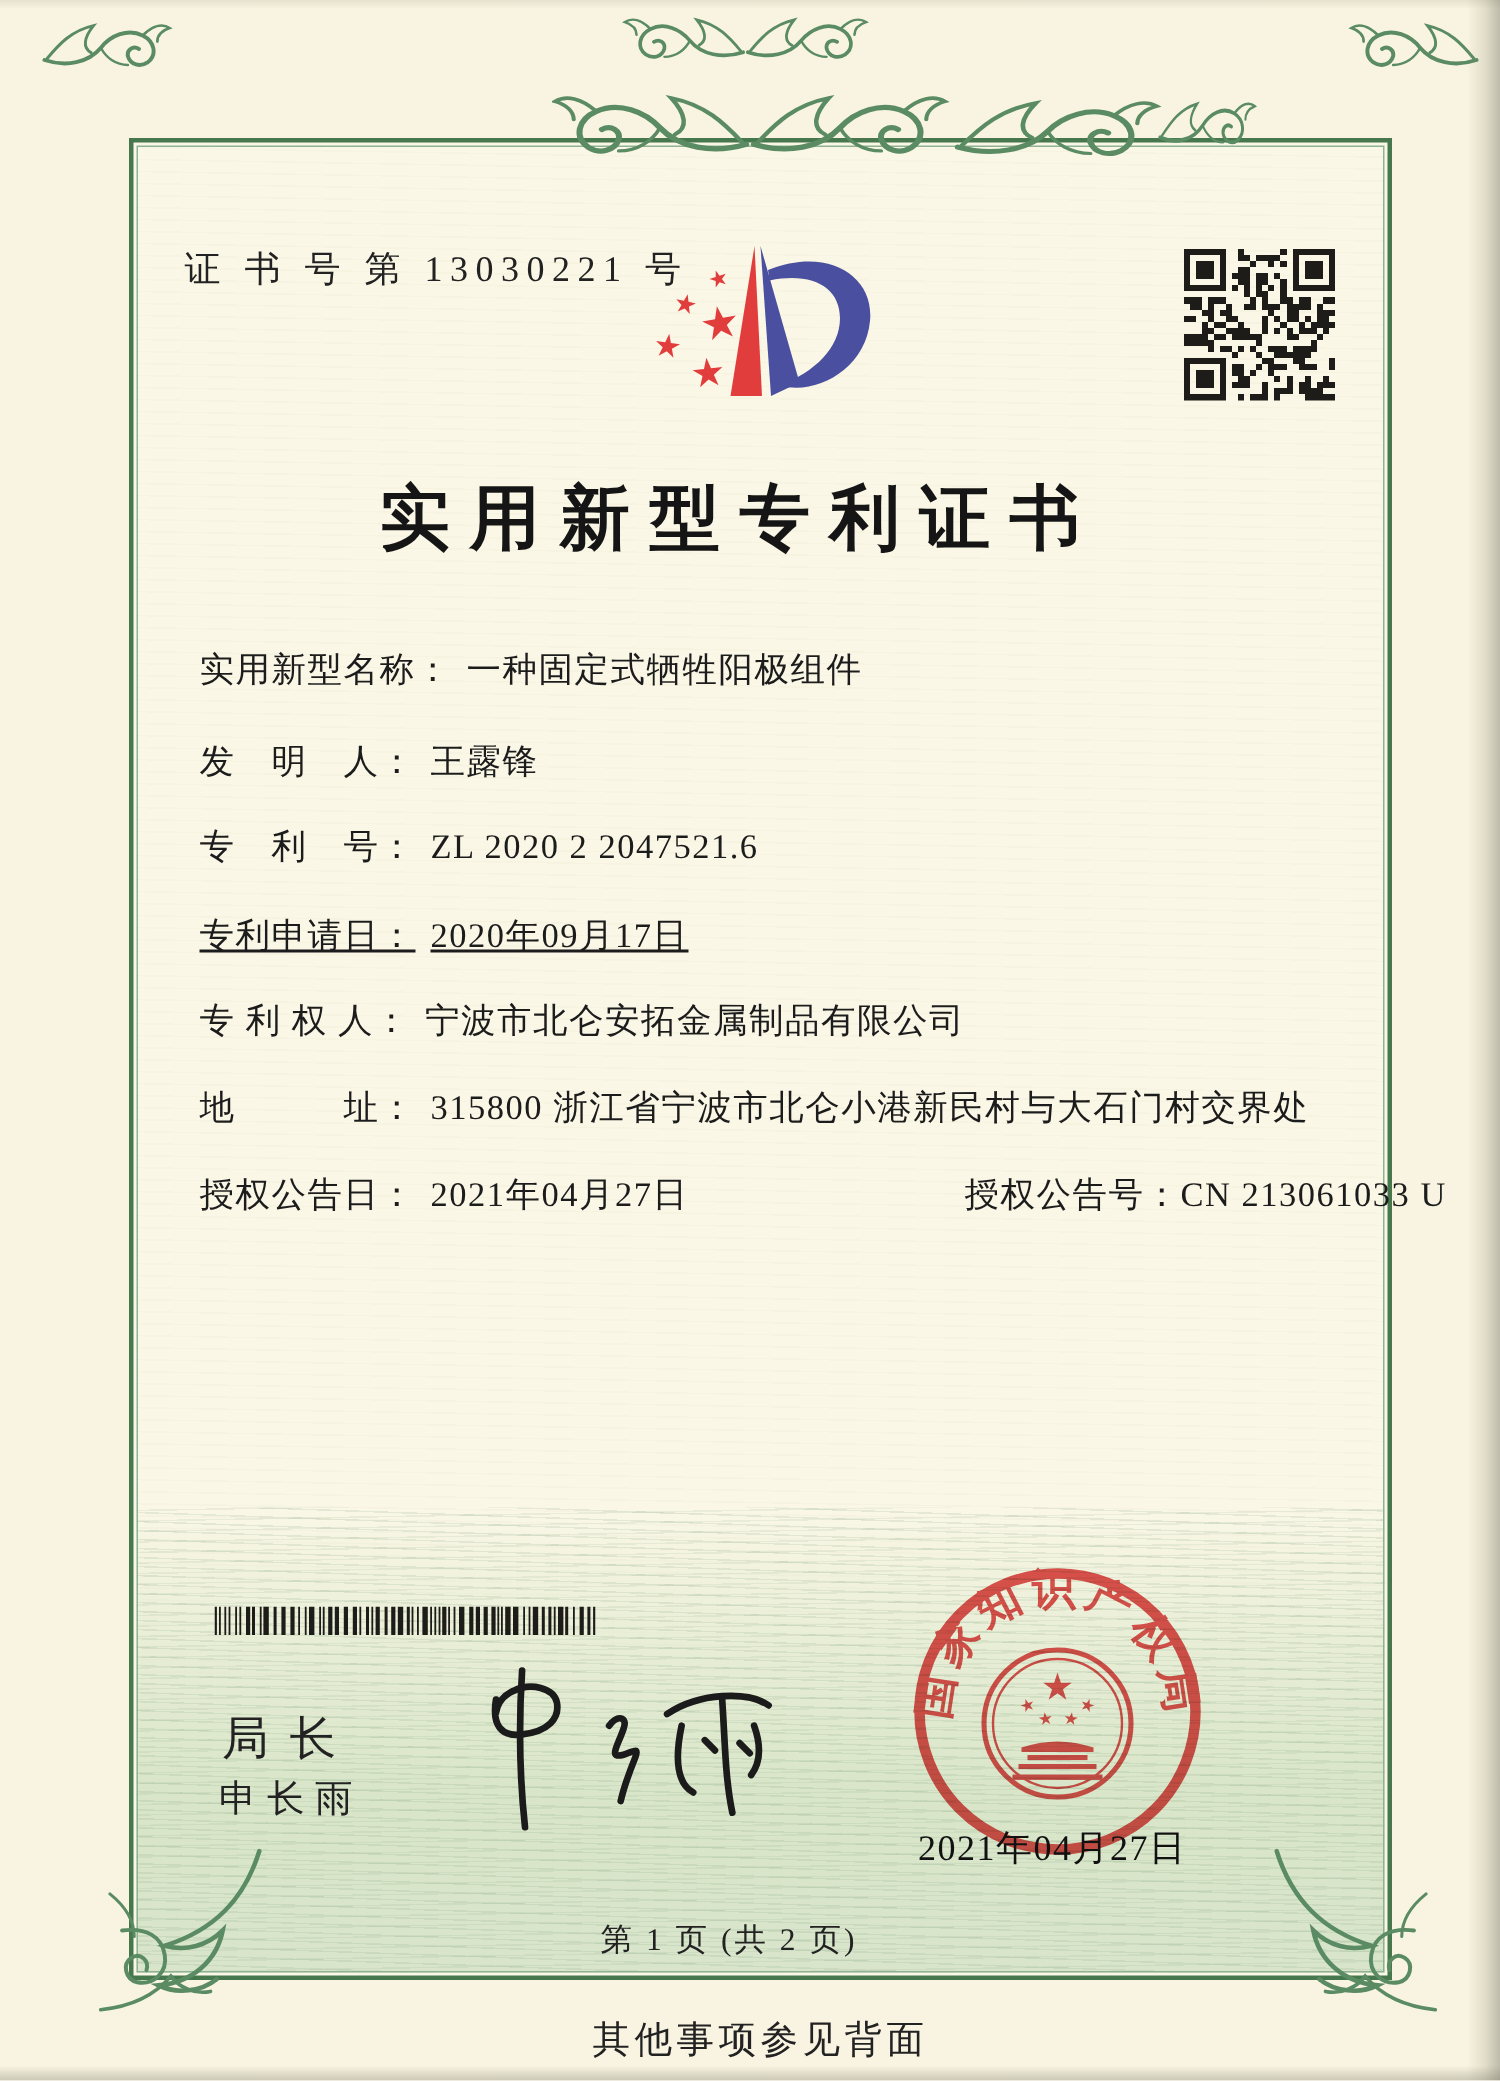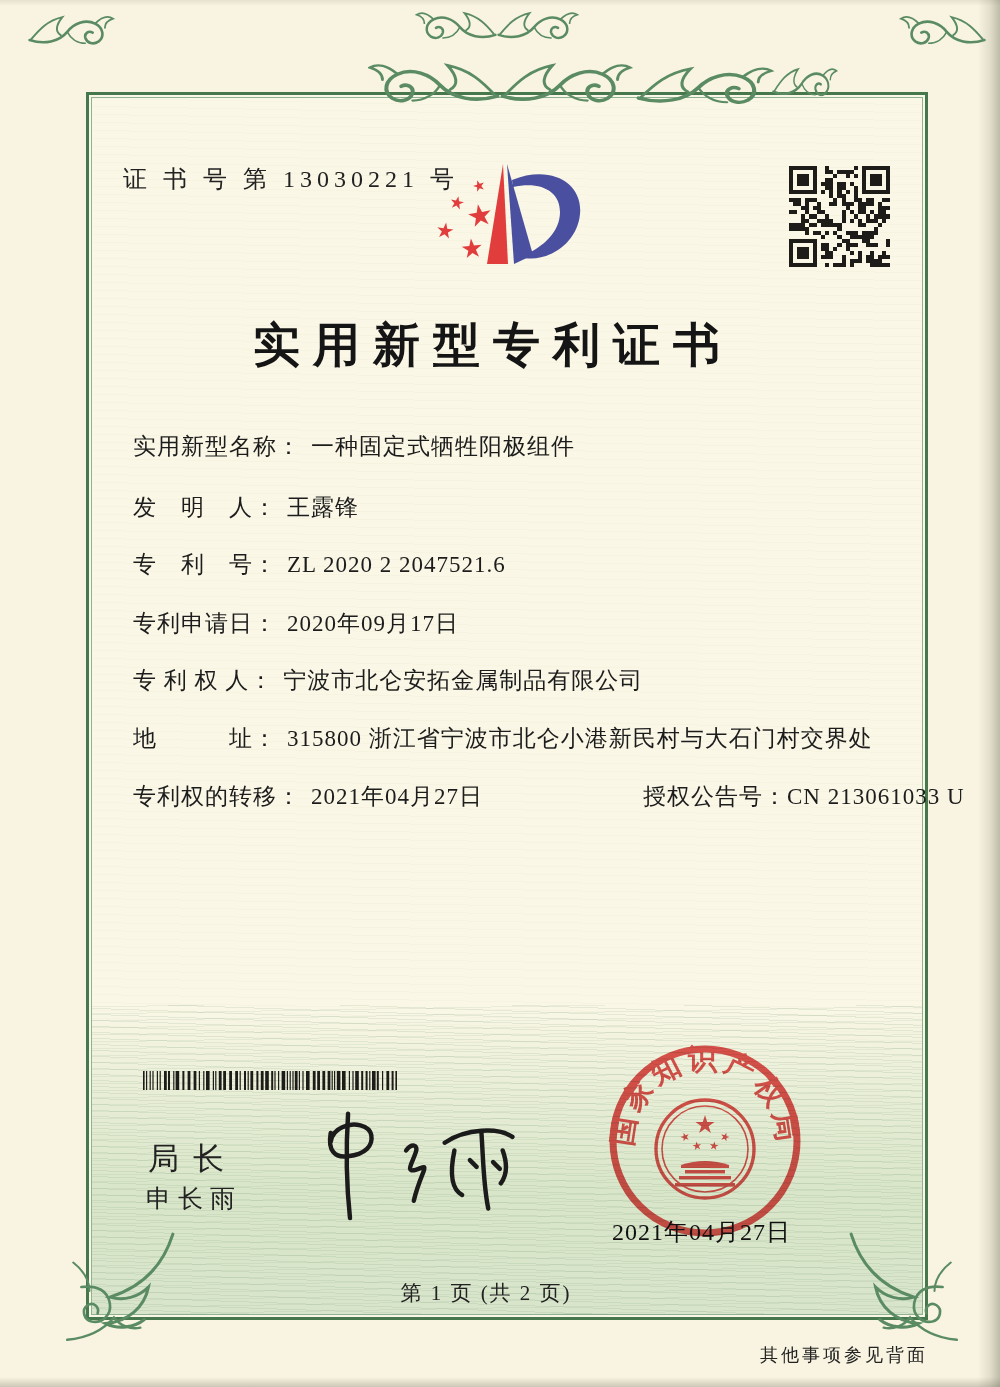--- a/index.html
+++ b/index.html
@@ -37,42 +37,42 @@
 
   .logo{position:absolute;left:430px;top:156px;width:158px;height:122px;}
   .qr{position:absolute;left:789px;top:166px;width:101px;height:101px;}
 
   .title{position:absolute;left:86px;top:314px;width:814px;text-align:center;
     font-size:47px;font-weight:bold;letter-spacing:13px;color:#151515;}
 
   .fields{position:absolute;left:133px;top:0;width:760px;font-size:23px;}
   .frow{position:absolute;left:0;white-space:nowrap;letter-spacing:1px;}
   .frow.r1{top:431px;} .frow.r2{top:492px;} .frow.r3{top:549px;}
-  .frow.r4{top:608px;} .frow.r5{top:665px;} .frow.r6{top:723px;} .frow.r7{top:781px;}
+  .frow.r4{top:608px;text-decoration:underline;} .frow.r5{top:665px;} .frow.r6{top:723px;} .frow.r7{top:781px;}
   .frow .val{margin-left:10px;}
   .grant-no{position:absolute;left:510px;top:781px;font-size:23px;letter-spacing:1px;white-space:nowrap;}
 
   .paras{position:absolute;left:133px;top:826px;width:742px;font-size:22.5px;
     line-height:30px;text-align:justify;letter-spacing:.5px;color:#1f1f1f;}
   .paras p{margin:0;text-indent:2.1em;}
 
   .barcode{position:absolute;left:143px;top:1071px;width:254px;height:19px;}
 
   .commissioner-title{position:absolute;left:148px;top:1138px;font-size:31px;letter-spacing:14px;color:#222;}
   .commissioner-name{position:absolute;left:146px;top:1182px;font-size:25px;letter-spacing:7px;color:#222;}
   .signature{position:absolute;left:292px;top:1098px;width:232px;height:132px;}
 
   .seal{position:absolute;left:605px;top:1041px;width:200px;height:200px;
     mix-blend-mode:multiply;opacity:.93;}
   .seal-date{position:absolute;left:612px;top:1216px;font-size:24px;letter-spacing:1px;color:#111;z-index:5;}
 
   .page-indicator{position:absolute;left:86px;top:1279px;width:800px;text-align:center;
     font-size:21px;letter-spacing:2px;color:#222;}
-  .back-note{position:absolute;left:86px;top:1343px;width:842px;text-align:right;
-    font-size:18px;letter-spacing:3px;color:#222;}
+  .back-note{position:absolute;left:86px;top:1343px;width:842px;text-align:center;
+    font-size:25px;letter-spacing:3px;color:#222;}
 </style>
 </head>
 <body>
 
 <svg width="0" height="0" style="position:absolute" aria-hidden="true">
   <defs>
     <path id="st" d="M0,-1L0.2245,-0.309L0.951,-0.309L0.3633,0.118L0.5878,0.809L0,0.382L-0.5878,0.809L-0.3633,0.118L-0.951,-0.309L-0.2245,-0.309Z"></path>
     <g id="curl">
       <path d="M2,42 C20,48 38,44 48,32 C56,22 70,16 82,22 C92,27 94,38 86,44 C80,48 72,46 70,39 C69,34 74,30 79,33" fill="none" stroke="currentColor" stroke-width="3.2" stroke-linecap="round"></path>
       <path d="M4,41 C14,29 24,18 42,14 C34,24 33,32 40,36" fill="none" stroke="currentColor" stroke-width="2.4" stroke-linecap="round"></path>
@@ -359,21 +359,21 @@
 
 <div class="title">实用新型专利证书</div>
 
 <div class="fields">
   <div class="frow r1"><span class="lab">实用新型名称：</span><span class="val">一种固定式牺牲阳极组件</span></div>
   <div class="frow r2"><span class="lab">发　明　人：</span><span class="val">王露锋</span></div>
   <div class="frow r3"><span class="lab">专　利　号：</span><span class="val">ZL 2020 2 2047521.6</span></div>
   <div class="frow r4"><span class="lab">专利申请日：</span><span class="val">2020年09月17日</span></div>
   <div class="frow r5"><span class="lab">专 利 权 人：</span><span class="val">宁波市北仑安拓金属制品有限公司</span></div>
   <div class="frow r6"><span class="lab">地　　　址：</span><span class="val">315800 浙江省宁波市北仑小港新民村与大石门村交界处</span></div>
-  <div class="frow r7"><span class="lab">专利权的转移：</span><span class="val">2021年04月27日</span></div>
+  <div class="frow r7"><span class="lab">授权公告日：</span><span class="val">2021年04月27日</span></div>
   <div class="grant-no"><span class="lab">授权公告号：</span><span class="val">CN 213061033 U</span></div>
 </div>
 
 <div class="paras">
 </div>
 
 <svg id="barcode-svg" class="barcode" viewBox="0 0 254 19" preserveAspectRatio="none">
     <rect x="0" y="0" width="1.6" height="19" fill="#1e1c18"></rect>
     <rect x="3" y="0" width="1.2" height="19" fill="#1e1c18"></rect>
     <rect x="6.6" y="0" width="1.2" height="19" fill="#1e1c18"></rect>

